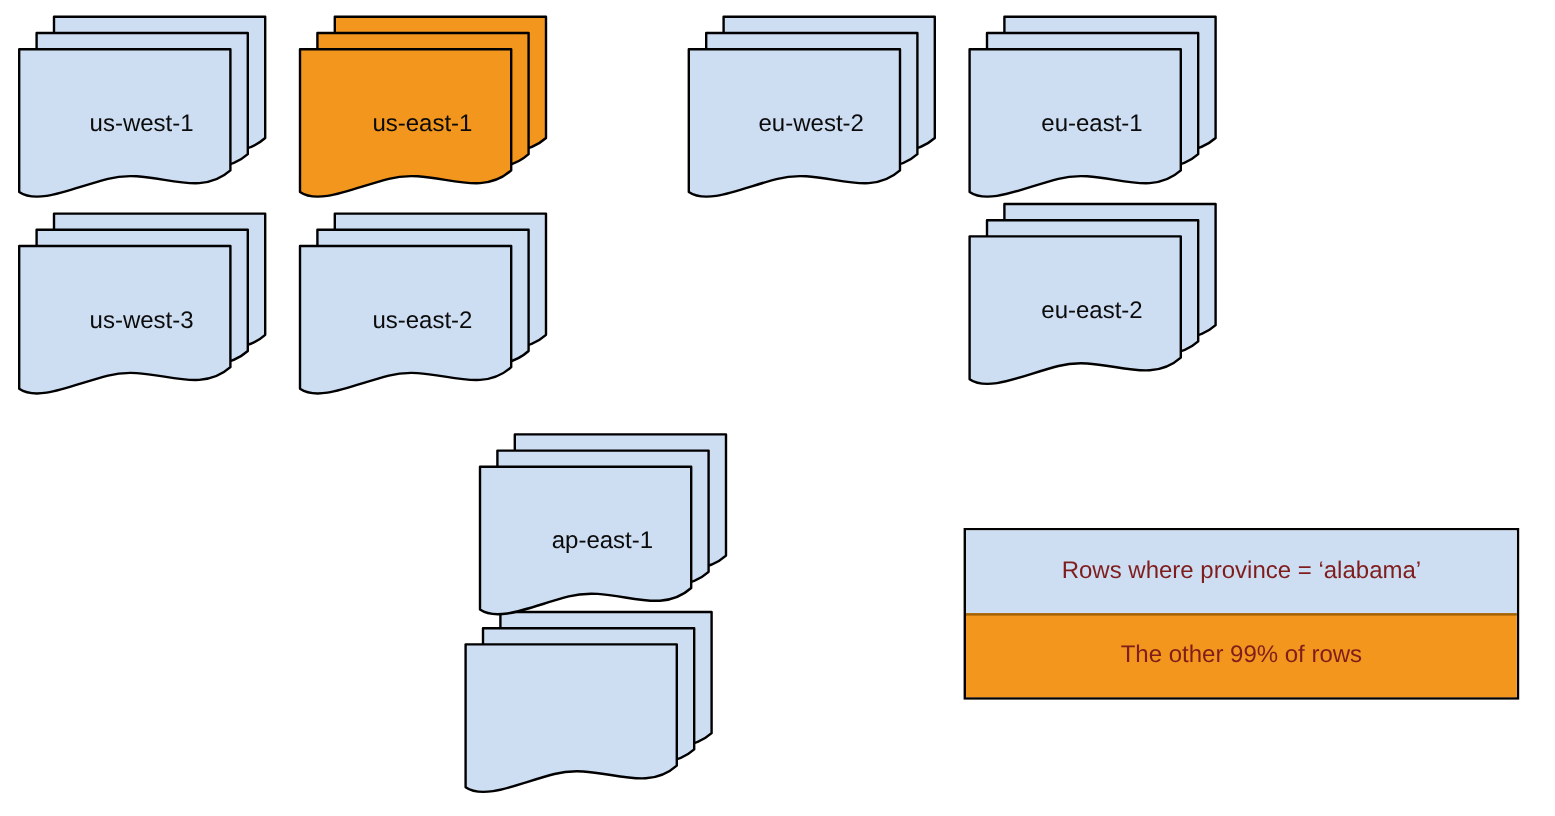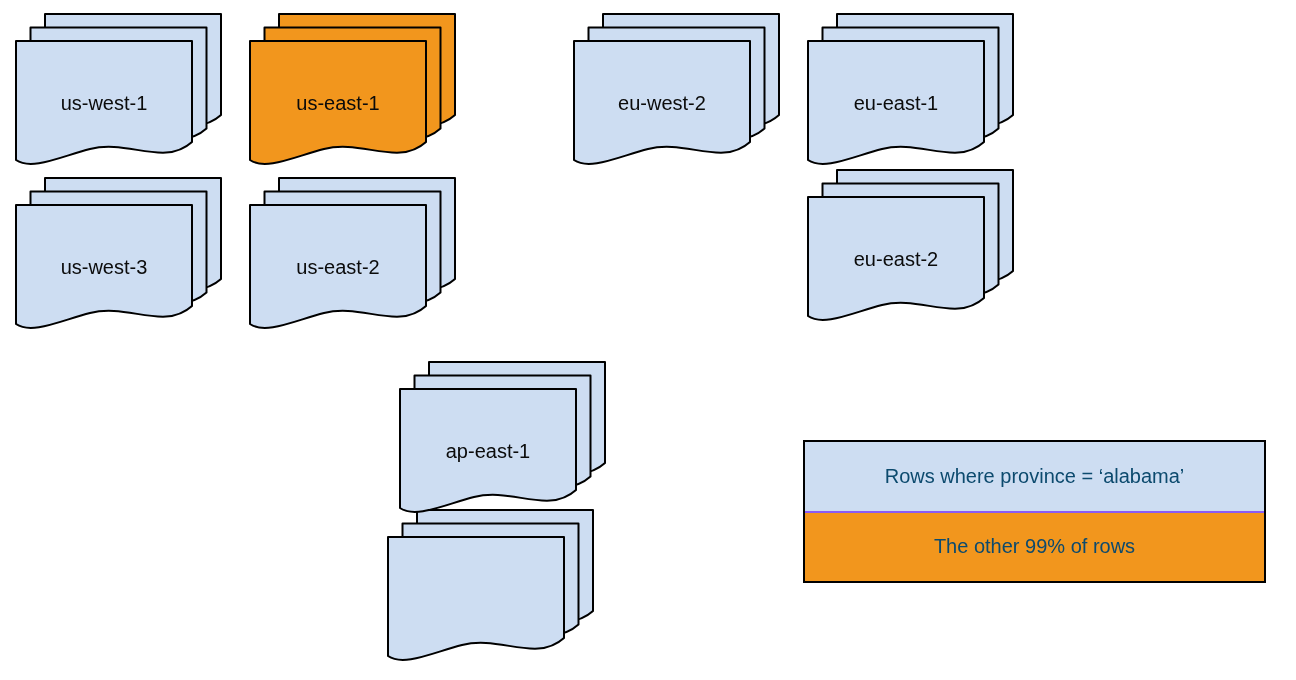--- a/index.html
+++ b/index.html
@@ -27,21 +27,21 @@
     stroke: #000000;
     stroke-width: 2;
     stroke-linejoin: round;
   }
   .stack--blue use   { fill: #CDDDF2; }
   .stack--orange use { fill: #F2961D; }
   .stack .label {
     position: absolute;
     left: 2px;
     top: 79px;
-    width: 176px;
+    width: 204px;
     height: 24px;
     line-height: 24px;
     text-align: center;
     font-size: 20px;
     color: #0b0b0b;
     white-space: nowrap;
   }
 
   
   .legend {
@@ -54,24 +54,24 @@
     border: 2px solid #000000;
     display: flex;
     flex-direction: column;
   }
   .legend-row {
     flex: 1 1 0;
     display: flex;
     align-items: center;
     justify-content: center;
     font-size: 20px;
-    color: #0c4a6e;
+    color: #7f1d1d;
   }
   .legend-row--blue   { background: #CDDDF2; }
-  .legend-row--orange { background: #F2961D; border-top: 2px solid #8b5cf6; }
+  .legend-row--orange { background: #F2961D; border-top: 2px solid #a16207; }
 </style>
 </head>
 <body>
 
 <div id="canvas">
 
   <svg width="0" height="0" style="position:absolute" aria-hidden="true">
     <defs>
       <path id="docpath" d="M0 0 L176 0 L176 101 C148 126 112 98 74 108 C46 115 16 130 0 119 Z"></path>
     </defs>

